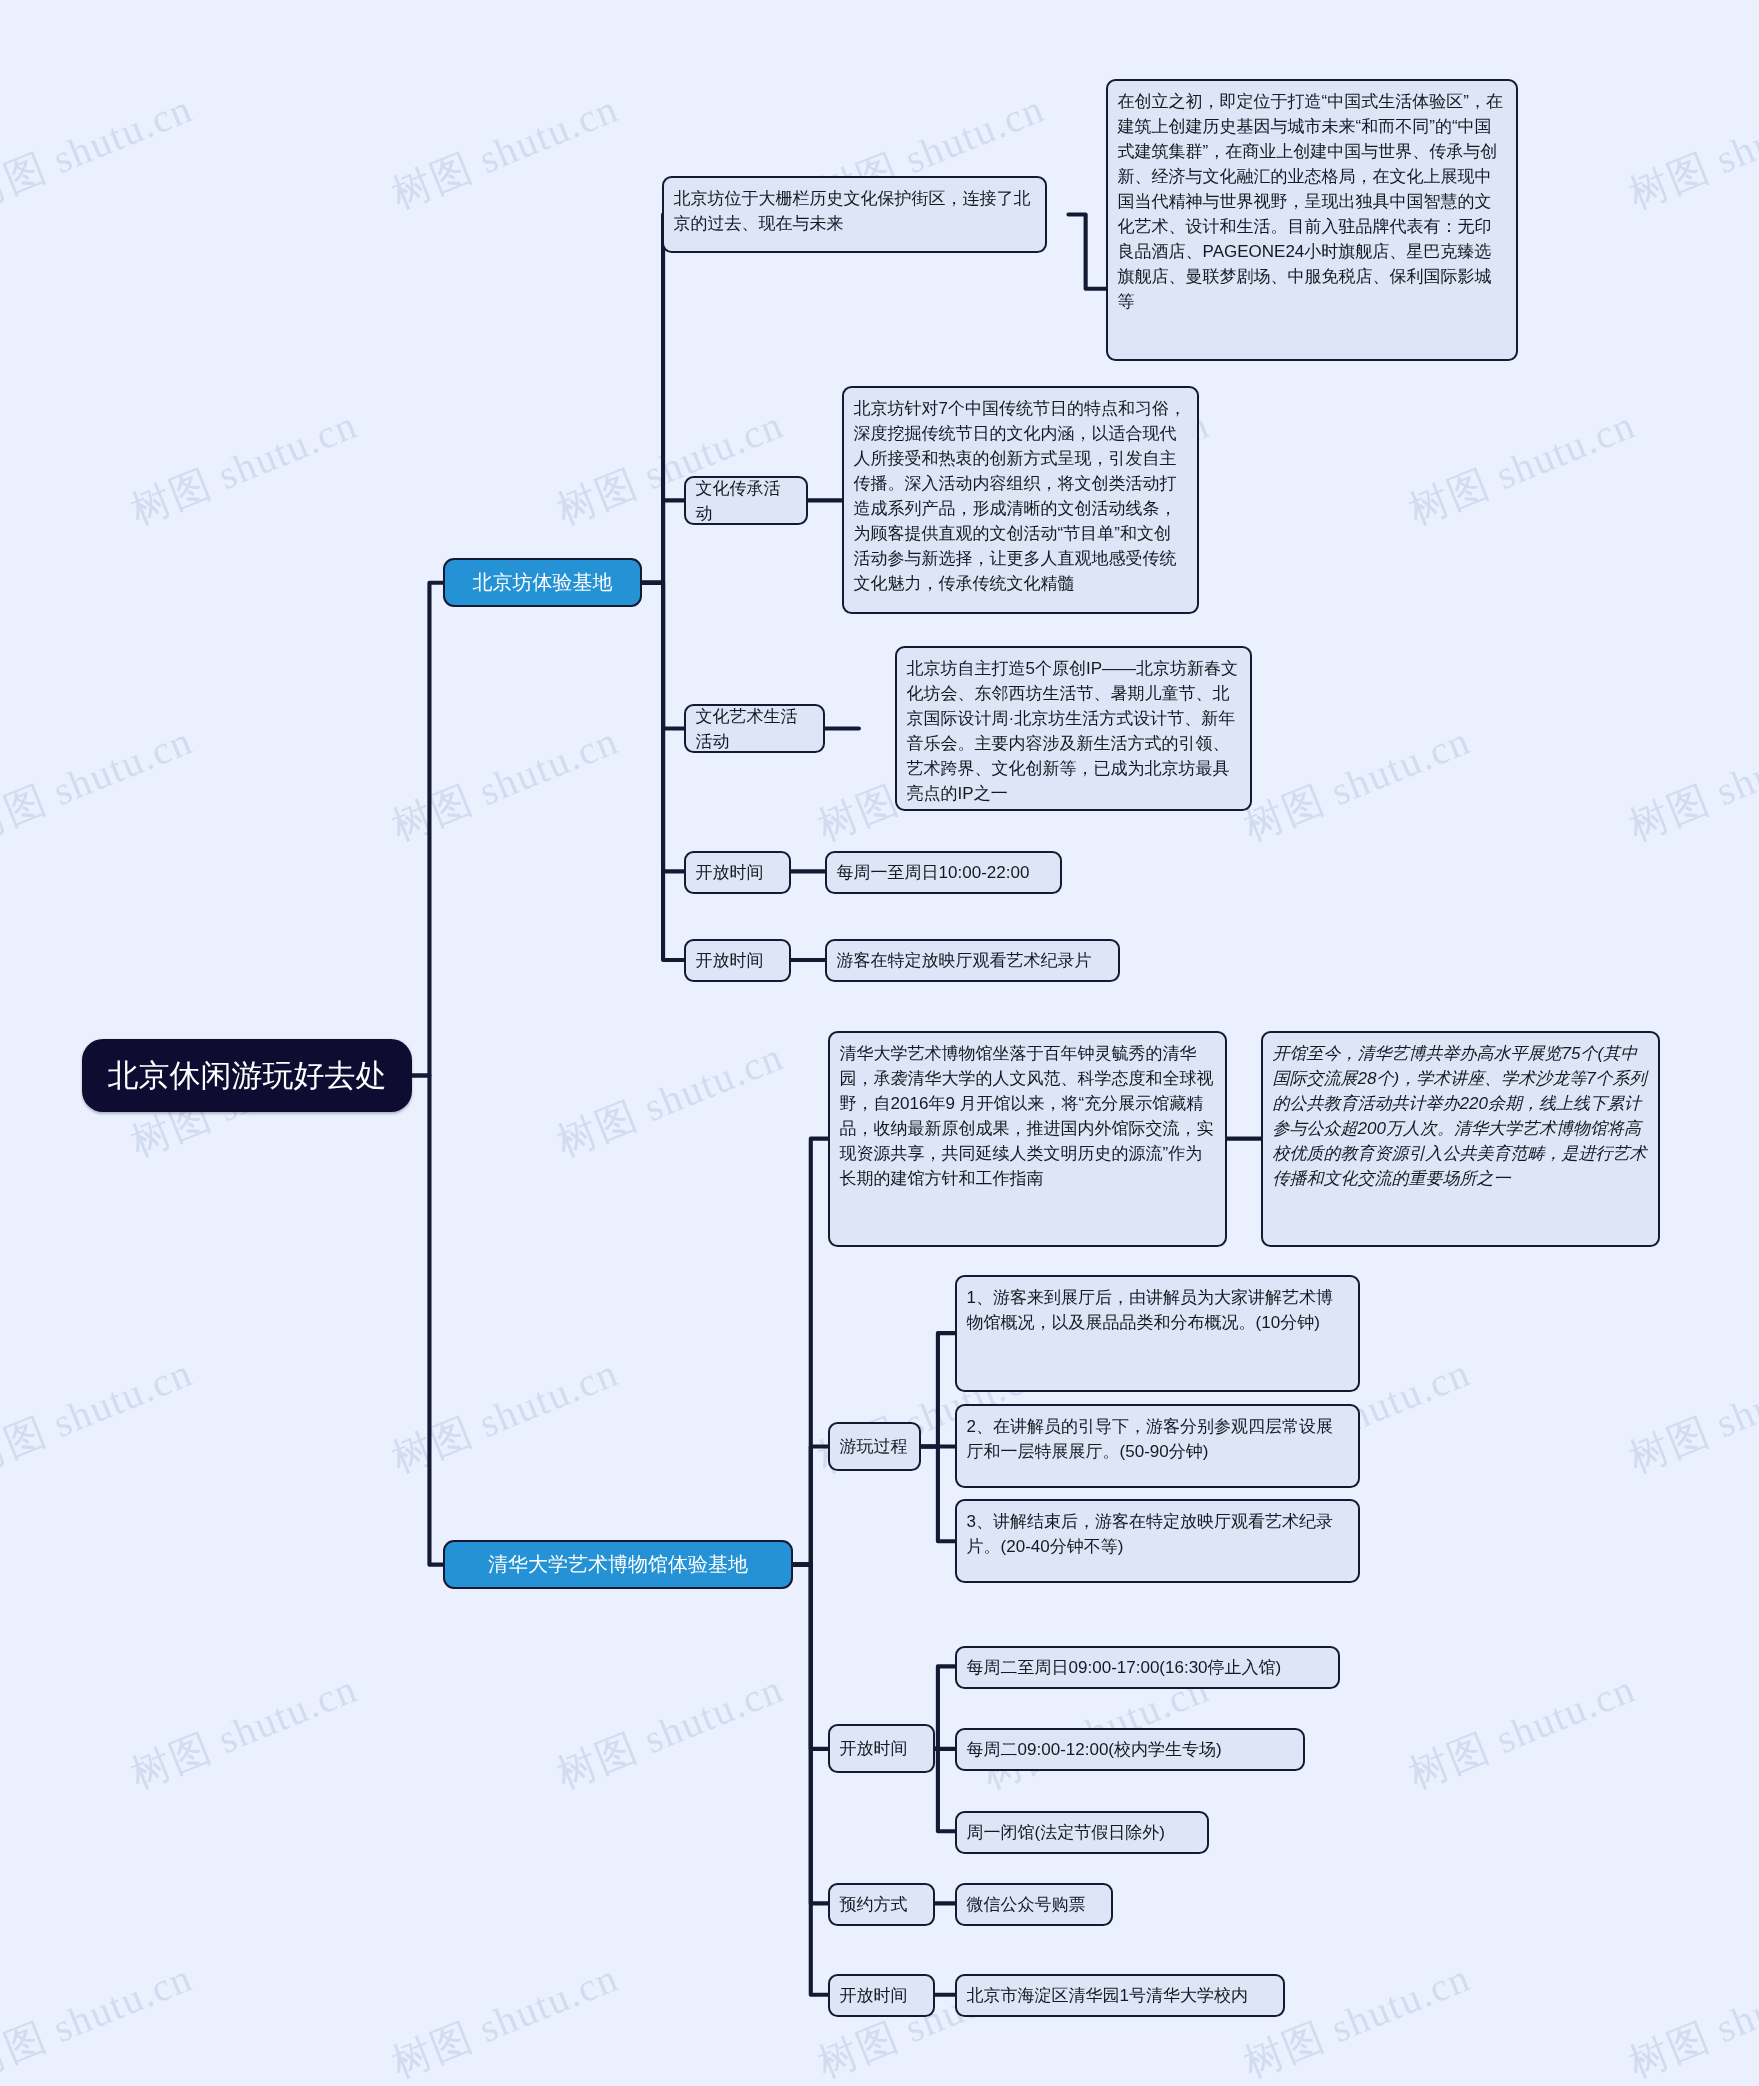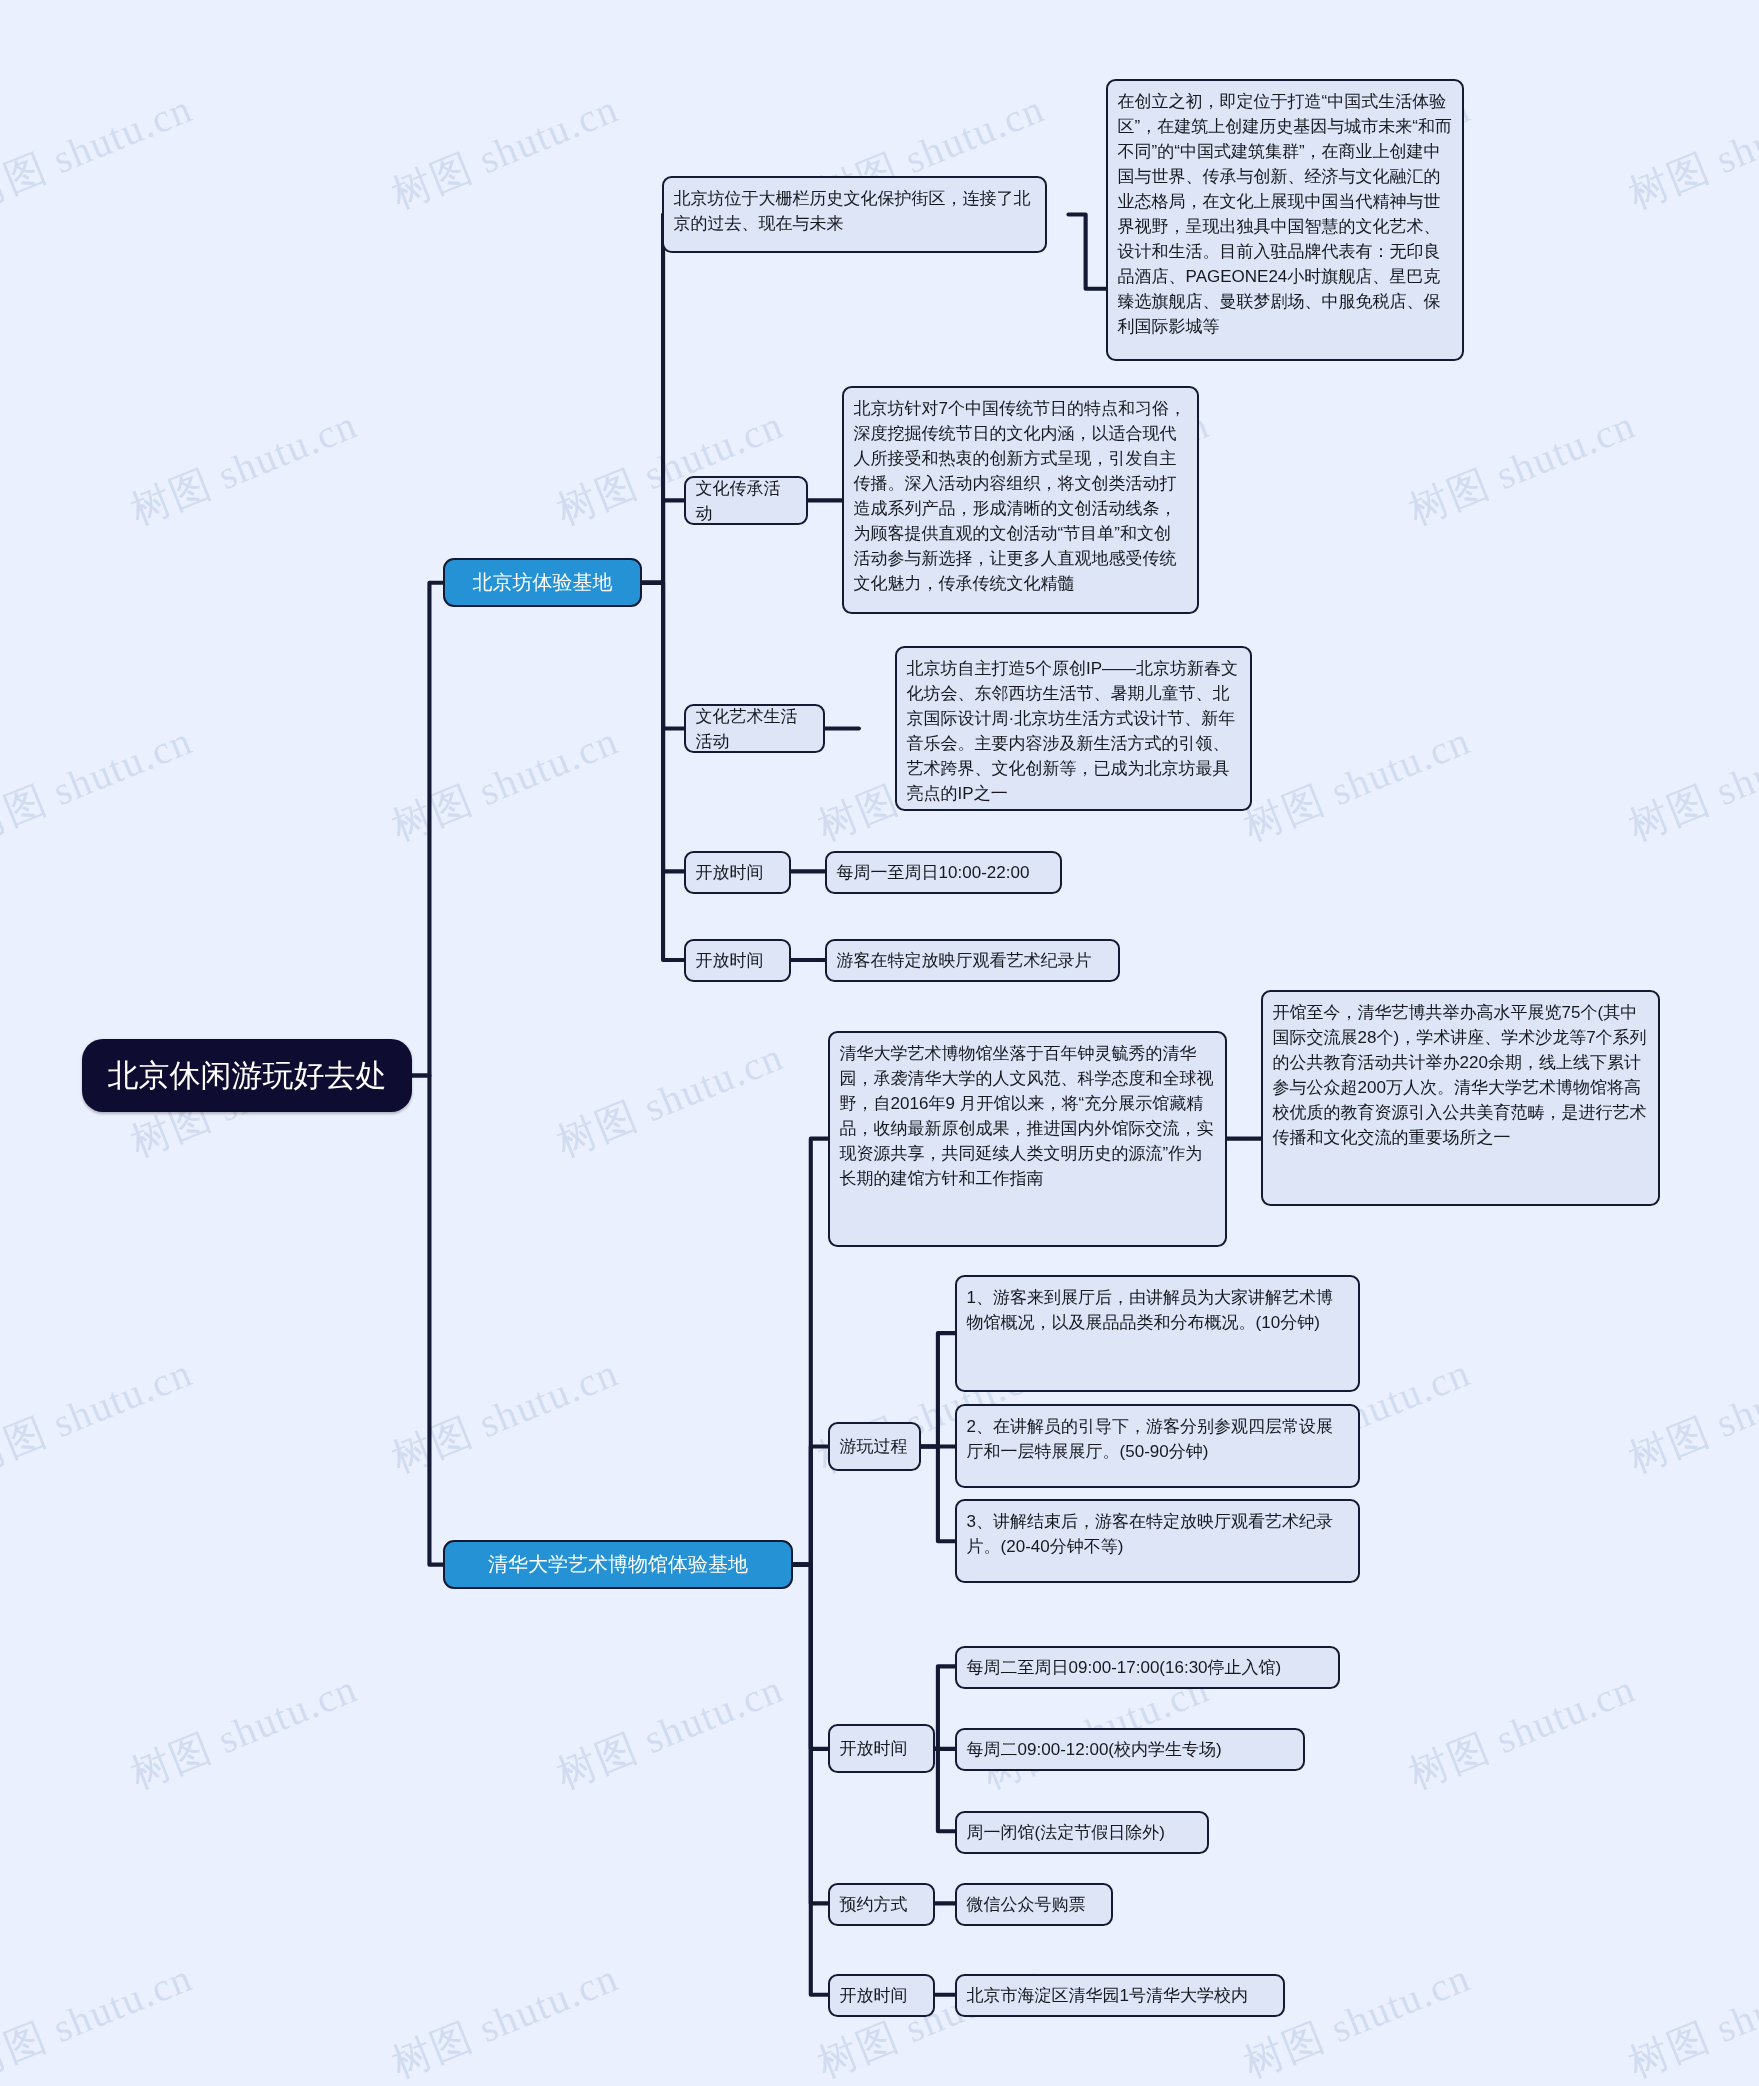--- a/index.html
+++ b/index.html
@@ -171,21 +171,21 @@
   </div>
 
   <div class="node branch" style="left:443px; top:558px; width:199px; height:49px;">
     <span>北京坊体验基地</span>
   </div>
 
   <div class="node leaf-wide" style="left:662px; top:176px; width:385px; height:77px;">
     <span>北京坊位于大栅栏历史文化保护街区，连接了北京的过去、现在与未来</span>
   </div>
 
-  <div class="node leaf-wide" style="left:1106px; top:79px; width:358px; height:282px;">
+  <div class="node leaf-wide" style="left:1106px; top:79px; width:412px; height:282px;">
     <span>在创立之初，即定位于打造“中国式生活体验区”，在建筑上创建历史基因与城市未来“和而不同”的“中国式建筑集群”，在商业上创建中国与世界、传承与创新、经济与文化融汇的业态格局，在文化上展现中国当代精神与世界视野，呈现出独具中国智慧的文化艺术、设计和生活。目前入驻品牌代表有：无印良品酒店、PAGEONE24小时旗舰店、星巴克臻选旗舰店、曼联梦剧场、中服免税店、保利国际影城等</span>
   </div>
 
   <div class="node" style="left:684px; top:476px; width:124px; height:49px;">
     <span>文化传承活动</span>
   </div>
   <div class="node leaf-wide" style="left:842px; top:386px; width:357px; height:228px;">
     <span>北京坊针对7个中国传统节日的特点和习俗，深度挖掘传统节日的文化内涵，以适合现代人所接受和热衷的创新方式呈现，引发自主传播。深入活动内容组织，将文创类活动打造成系列产品，形成清晰的文创活动线条，为顾客提供直观的文创活动“节目单”和文创活动参与新选择，让更多人直观地感受传统文化魅力，传承传统文化精髓</span>
   </div>
 
@@ -210,21 +210,21 @@
     <span>游客在特定放映厅观看艺术纪录片</span>
   </div>
 
   <div class="node branch" style="left:443px; top:1540px; width:350px; height:49px;">
     <span>清华大学艺术博物馆体验基地</span>
   </div>
 
   <div class="node leaf-wide" style="left:828px; top:1031px; width:399px; height:216px;">
     <span>清华大学艺术博物馆坐落于百年钟灵毓秀的清华园，承袭清华大学的人文风范、科学态度和全球视野，自2016年9 月开馆以来，将“充分展示馆藏精品，收纳最新原创成果，推进国内外馆际交流，实现资源共享，共同延续人类文明历史的源流”作为长期的建馆方针和工作指南</span>
   </div>
-  <div class="node leaf-wide" style="left:1261px; top:990px; width:399px; height:216px;">
+  <div class="node leaf-wide" style="left:1261px; top:1031px; width:399px; height:216px;font-style:italic;">
     <span>开馆至今，清华艺博共举办高水平展览75个(其中国际交流展28个)，学术讲座、学术沙龙等7个系列的公共教育活动共计举办220余期，线上线下累计参与公众超200万人次。清华大学艺术博物馆将高校优质的教育资源引入公共美育范畴，是进行艺术传播和文化交流的重要场所之一</span>
   </div>
 
   <div class="node" style="left:828px; top:1422px; width:93px; height:49px;">
     <span>游玩过程</span>
   </div>
   <div class="node leaf-wide" style="left:955px; top:1275px; width:405px; height:117px;">
     <span>1、游客来到展厅后，由讲解员为大家讲解艺术博物馆概况，以及展品品类和分布概况。(10分钟)</span>
   </div>
   <div class="node leaf-wide" style="left:955px; top:1404px; width:405px; height:84px;">

